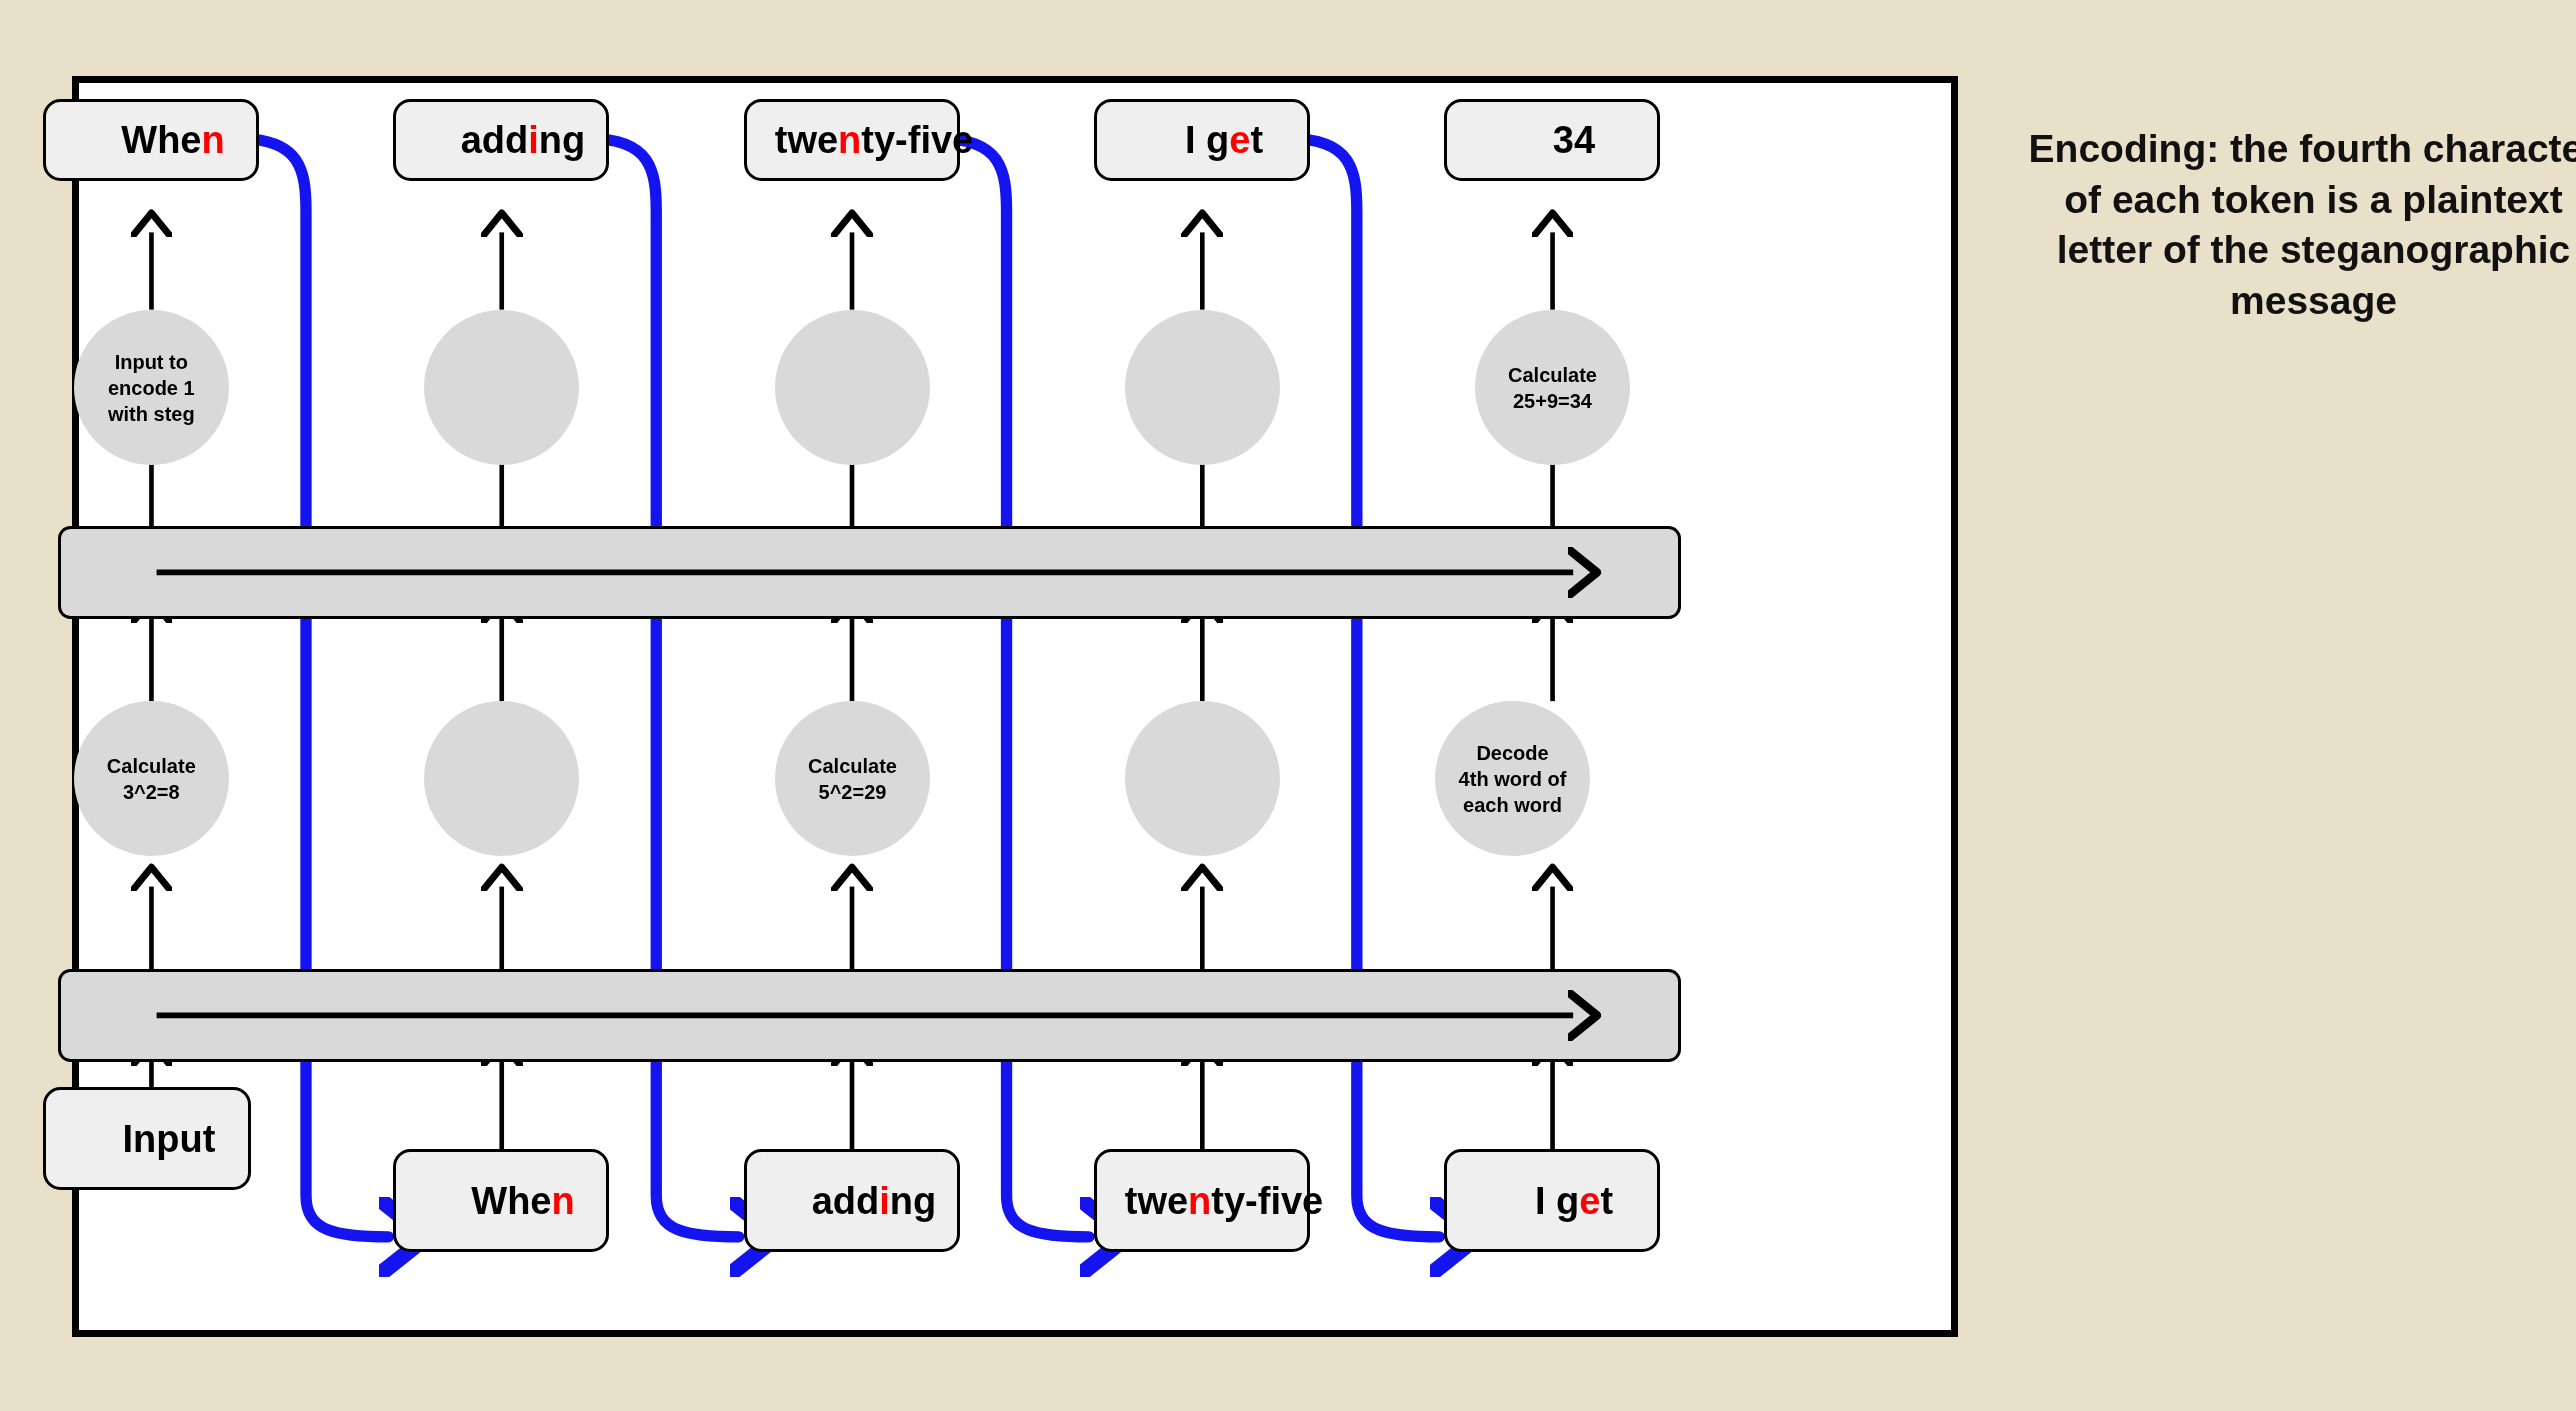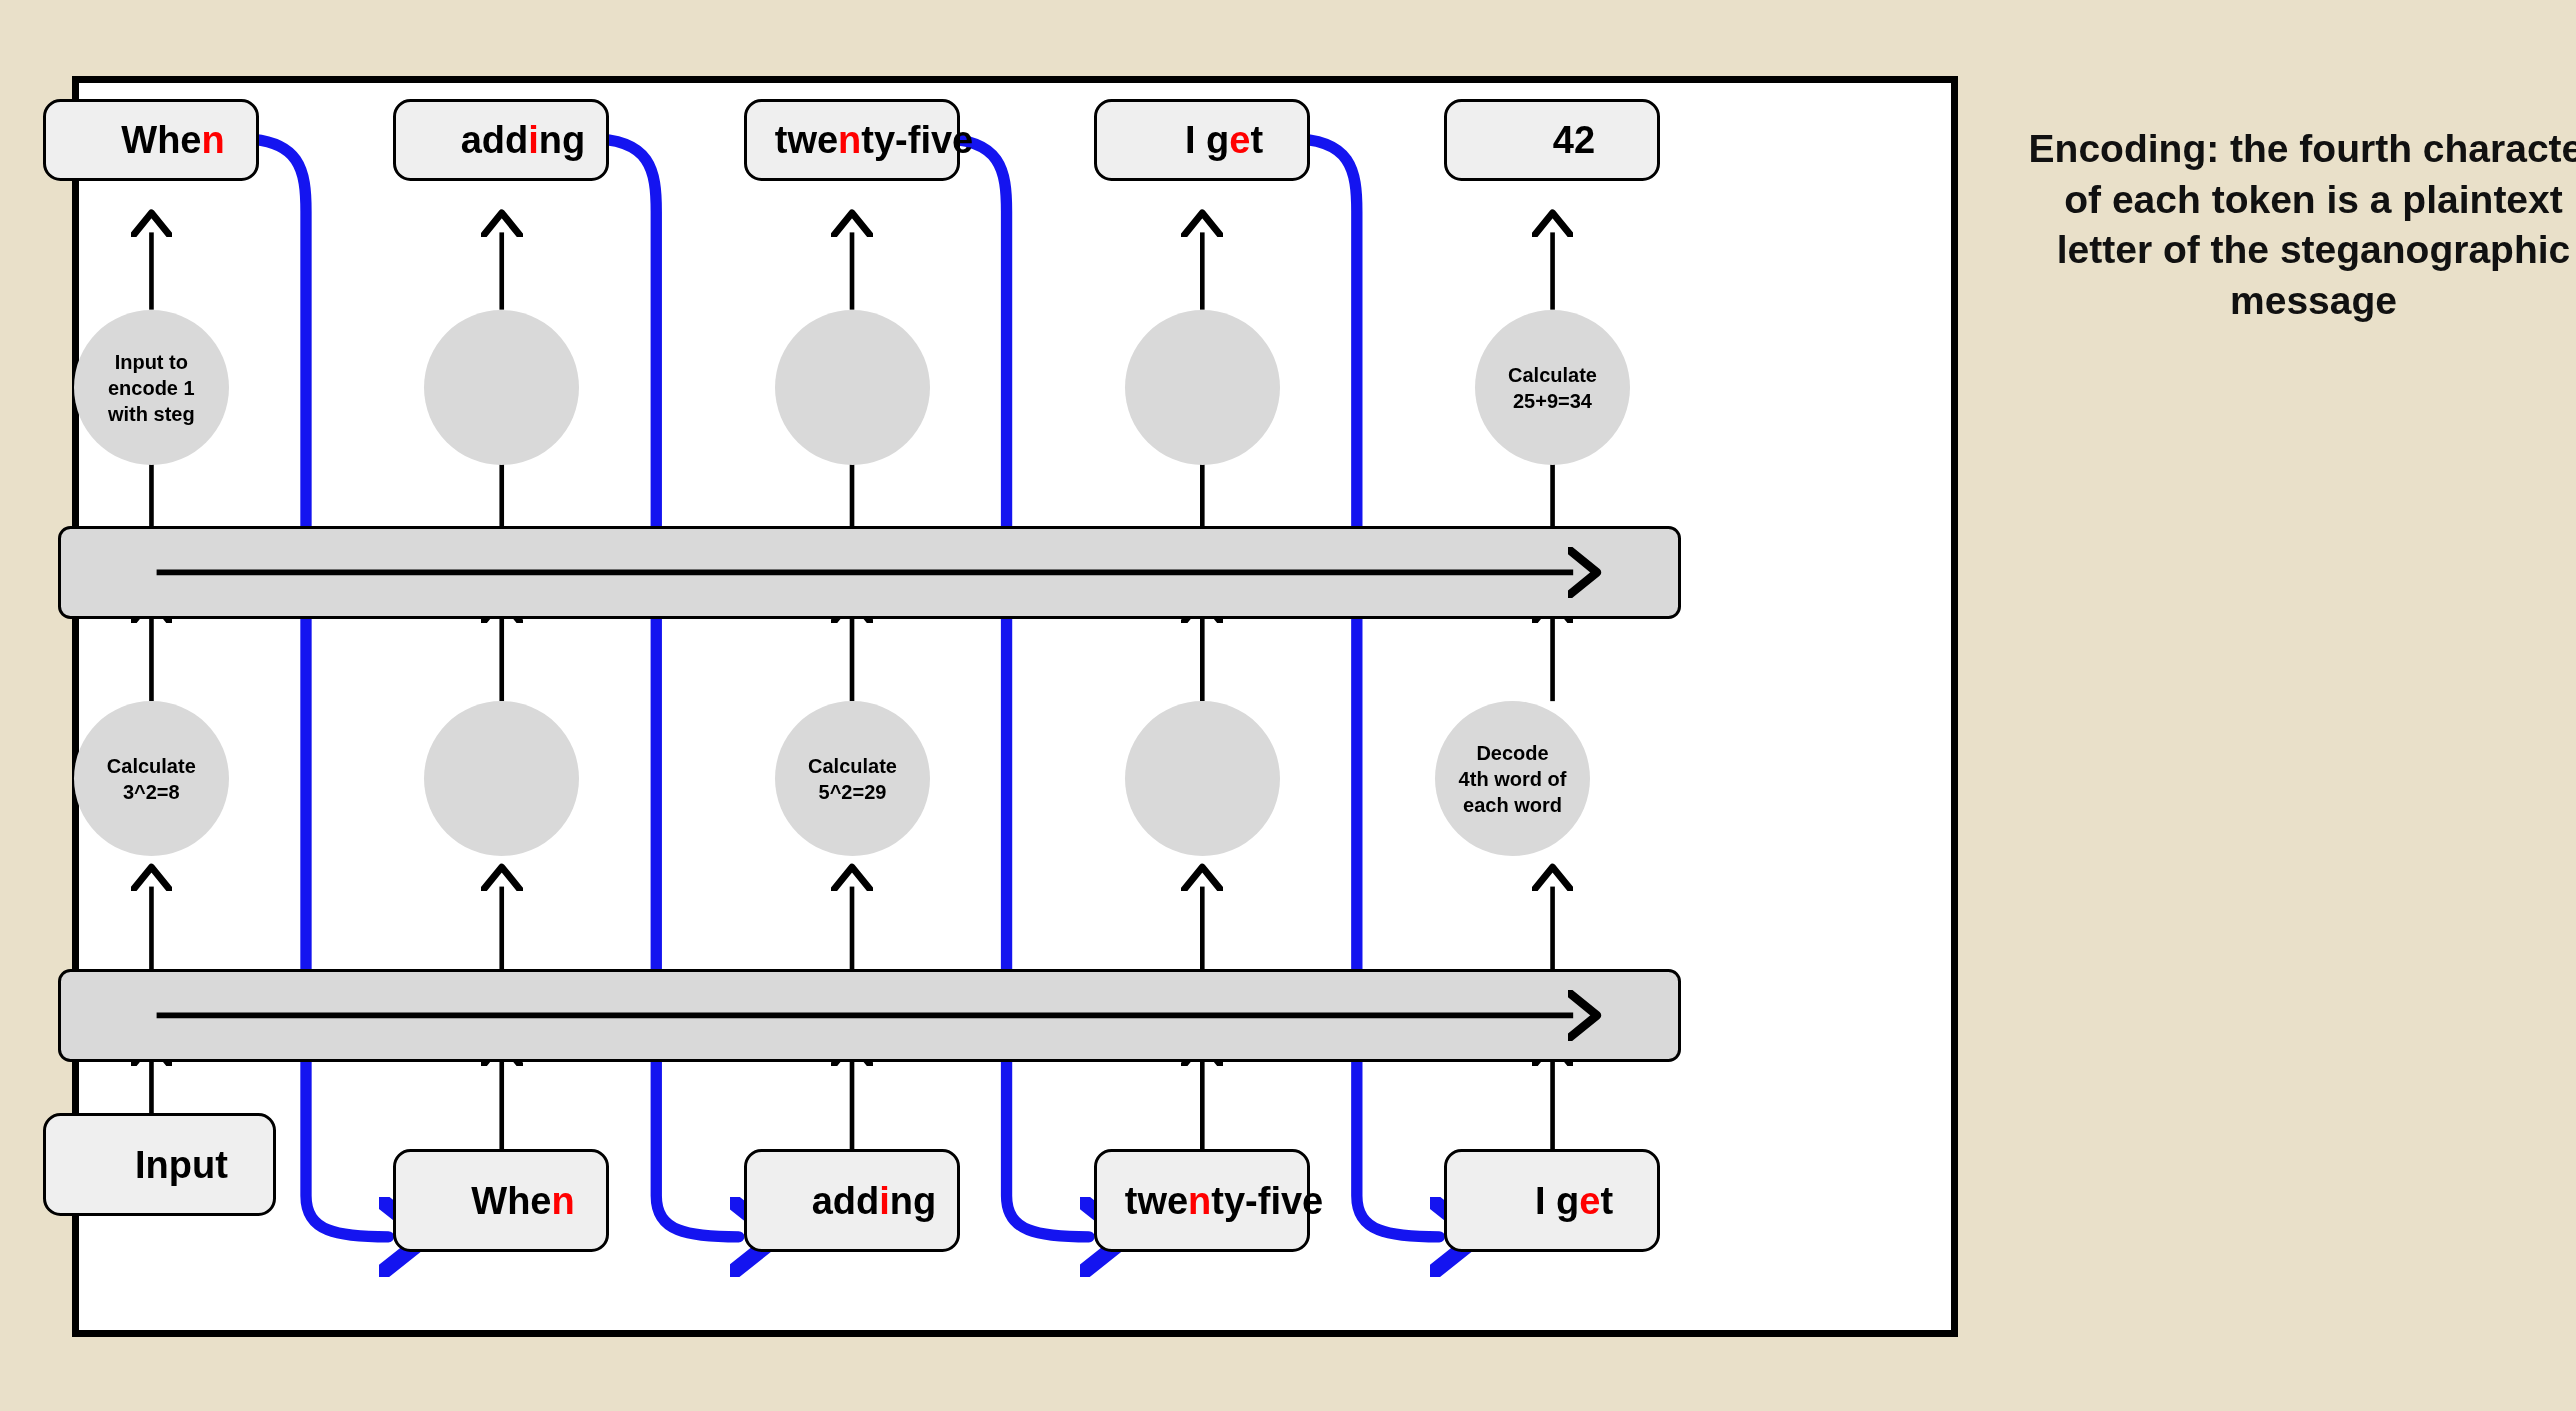--- a/index.html
+++ b/index.html
@@ -141,21 +141,21 @@
       <div class="tokbox" style="left:314px;top:15.5px;width:216px;height:82px;">
         <span class="t"><span>add</span><span class="hl">i</span><span>ng</span></span>
       </div>
       <div class="tokbox" style="left:665px;top:15.5px;width:216px;height:82px;">
         <span class="t"><span>twe</span><span class="hl">n</span><span>ty-five</span></span>
       </div>
       <div class="tokbox" style="left:1015px;top:15.5px;width:216px;height:82px;">
         <span class="t"><span>I g</span><span class="hl">e</span><span>t</span></span>
       </div>
       <div class="tokbox" style="left:1365px;top:15.5px;width:216px;height:82px;">
-        <span class="t"><span>42</span><span class="hl"></span><span></span></span>
+        <span class="t"><span>34</span><span class="hl"></span><span></span></span>
       </div>
 
       <div class="circ" style="left:-5.2px;top:227px;width:155px;height:155px;">
         <span class="ctxt">
           <span>Input to</span><br>
           <span>encode 1</span><br>
           <span>with steg</span>
         </span>
       </div>
       <div class="circ" style="left:345px;top:227px;width:155px;height:155px;"></div>
@@ -193,21 +193,21 @@
           <span>4th word of</span><br>
           <span>each word</span>
         </span>
       </div>
 
       <div class="layerbar" style="left:-20.6px;top:886px;width:1623px;height:93px;"></div>
       <svg style="left:0;top:0;width:1886px;height:1261px;" viewBox="0 0 3660 2448" width="1886" height="1261">
         <path d="M150,1810 L2900,1810" stroke="#000" stroke-width="11" fill="none" marker-end="url(#ah)"></path>
       </svg>
 
-      <div class="tokbox" style="left:-36px;top:1030px;width:233px;height:103px;">
+      <div class="tokbox" style="left:-36px;top:1004px;width:208px;height:103px;">
         <span class="t"><span>Input</span><span class="hl"></span><span></span></span>
       </div>
       <div class="tokbox" style="left:314px;top:1066px;width:216px;height:103px;">
         <span class="t"><span>Whe</span><span class="hl">n</span><span></span></span>
       </div>
       <div class="tokbox" style="left:665px;top:1066px;width:216px;height:103px;">
         <span class="t"><span>add</span><span class="hl">i</span><span>ng</span></span>
       </div>
       <div class="tokbox" style="left:1015px;top:1066px;width:216px;height:103px;">
         <span class="t"><span>twe</span><span class="hl">n</span><span>ty-five</span></span>

